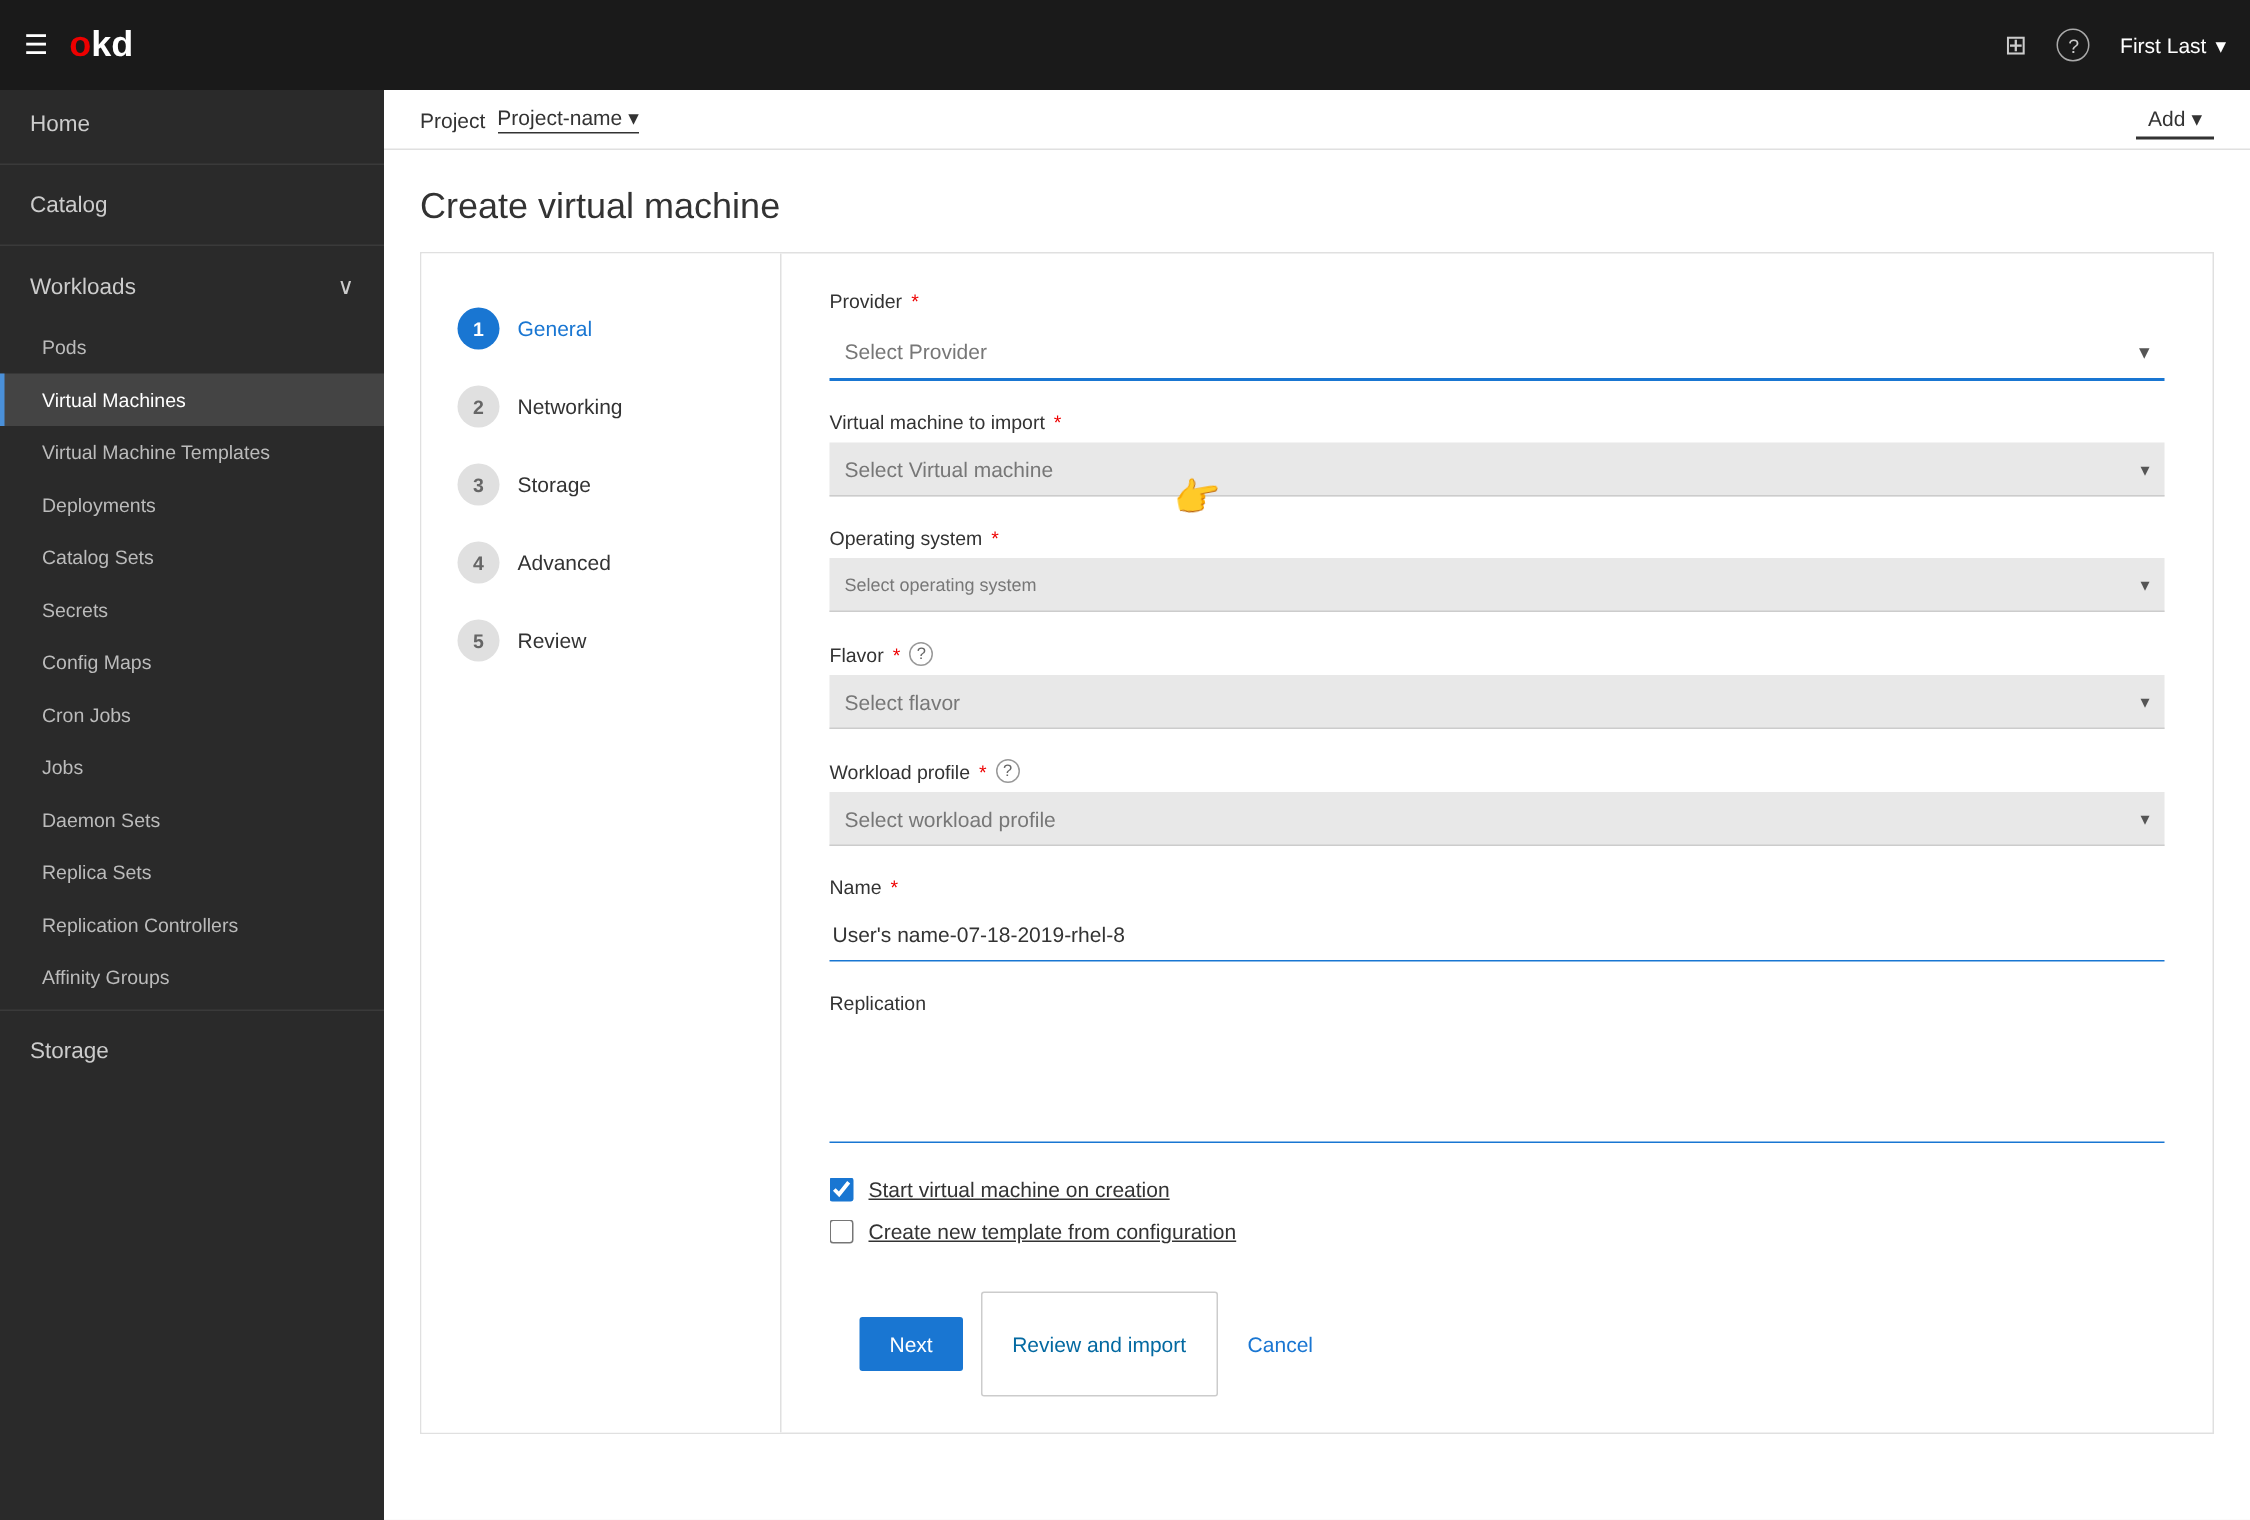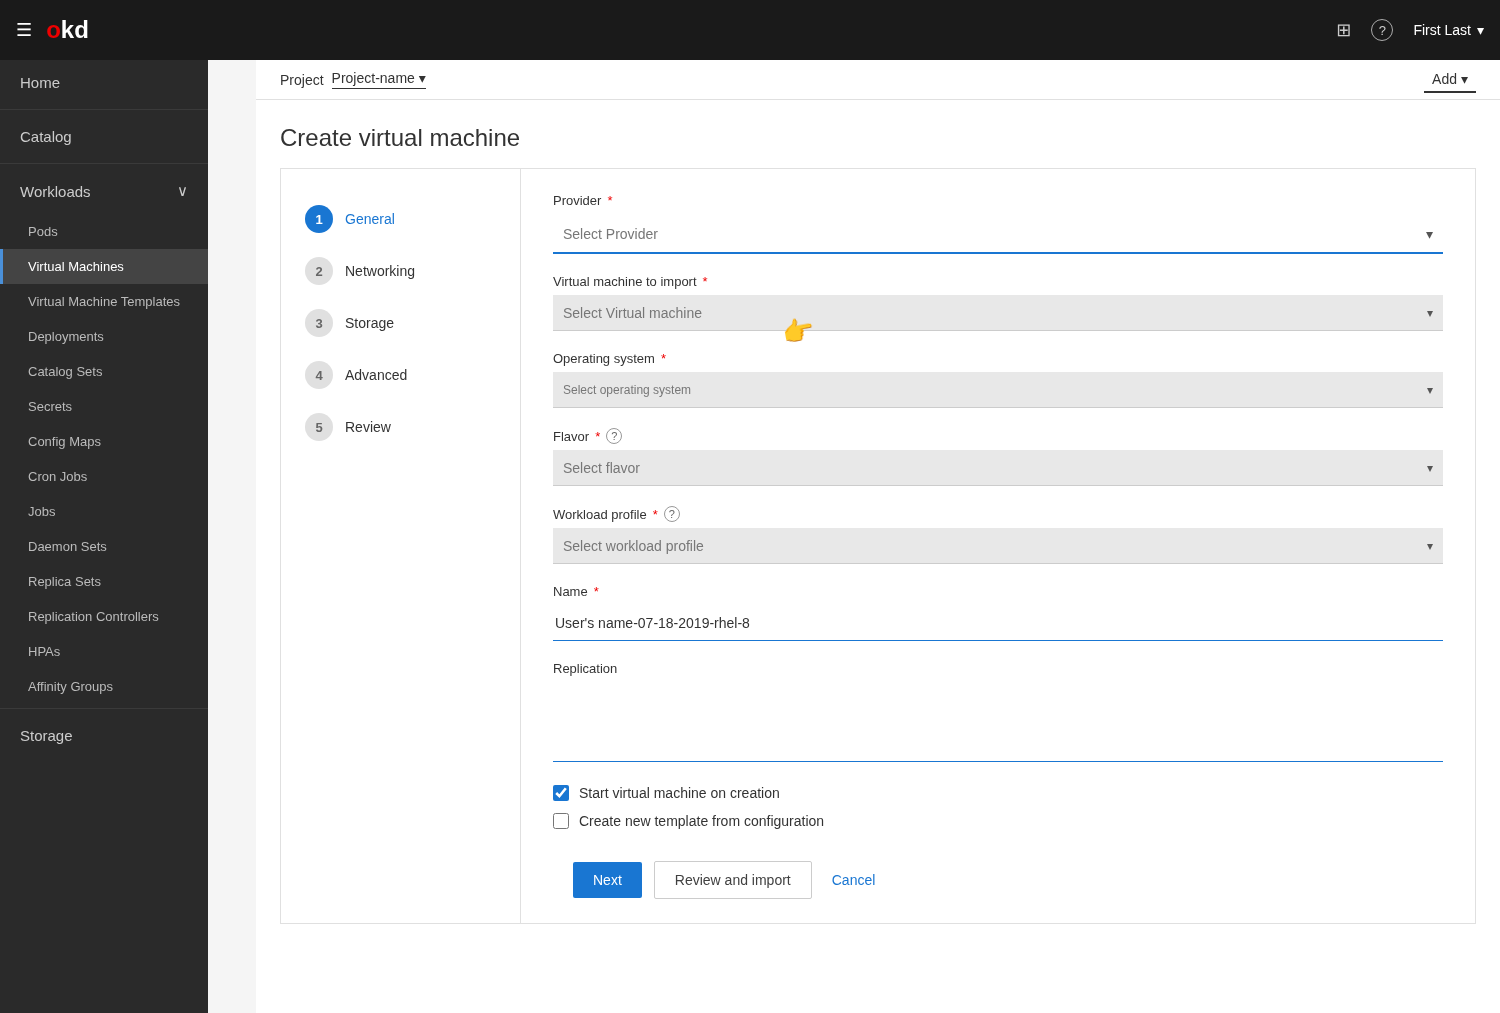--- a/index.html
+++ b/index.html
@@ -20,21 +20,21 @@
     .topnav-left { display: flex; align-items: center; gap: 14px; }
     .hamburger-icon { color: #fff; font-size: 18px; cursor: pointer; }
     .logo { display: flex; align-items: center; }
     .logo-text { color: #fff; font-size: 24px; font-weight: bold; }
     .topnav-right { display: flex; align-items: center; gap: 20px; }
     .topnav-icon { color: #ccc; font-size: 18px; cursor: pointer; }
     .user-menu { display: flex; align-items: center; gap: 6px; color: #fff; cursor: pointer; font-size: 14px; }
 
     
     .sidebar {
-      width: 208px;
+      width: 256px;
       background: #2a2a2a;
       position: fixed;
       top: 60px; left: 0; bottom: 0;
       overflow-y: auto;
       z-index: 50;
     }
     .sidebar-section { padding: 0; }
     .sidebar-top-item {
       padding: 14px 20px;
       color: #ccc;
@@ -236,44 +236,44 @@
       padding: 4px 2px;
       font-size: 14px;
       color: #333;
       outline: none;
       resize: none;
     }
 
     
     .checkbox-group { display: flex; align-items: center; gap: 10px; margin-bottom: 12px; }
     .checkbox-group input[type="checkbox"] { width: 16px; height: 16px; accent-color: #1976d2; }
-    .checkbox-label { font-size: 14px; color: #333; }
+    .checkbox-label { font-size: 14px; color: #333; text-decoration: underline; }
 
     
     .wizard-actions {
       display: flex;
       align-items: center;
       gap: 12px;
       margin-top: 32px;
       margin-left: 20px;
     }
     .btn-primary {
       background: #1976d2;
       color: #fff;
       border: none;
       padding: 10px 20px;
       font-size: 14px;
       cursor: pointer;
       border-radius: 2px;
     }
     .btn-outline {
       background: #fff;
-      color: #404040;
+      color: #0369a1;
       border: 1px solid #ccc;
-      padding: 10px 20px;
+      padding: 26px 20px;
       font-size: 14px;
       cursor: pointer;
       border-radius: 2px;
     }
     .btn-cancel {
       background: none;
       border: none;
       color: #1976d2;
       font-size: 14px;
       cursor: pointer;
@@ -317,21 +317,20 @@
     <a class="sidebar-item">Virtual Machine Templates</a>
     <a class="sidebar-item">Deployments</a>
     <a class="sidebar-item">Catalog Sets</a>
     <a class="sidebar-item">Secrets</a>
     <a class="sidebar-item">Config Maps</a>
     <a class="sidebar-item">Cron Jobs</a>
     <a class="sidebar-item">Jobs</a>
     <a class="sidebar-item">Daemon Sets</a>
     <a class="sidebar-item">Replica Sets</a>
     <a class="sidebar-item">Replication Controllers</a>
-    <a class="sidebar-item">HPAs</a>
     <a class="sidebar-item">Affinity Groups</a>
     <div class="sidebar-divider"></div>
     <a class="sidebar-top-item">Storage</a>
   </div>
 </aside>
 
 <main class="main">
 
   <div class="subheader">
     <div class="breadcrumb">

